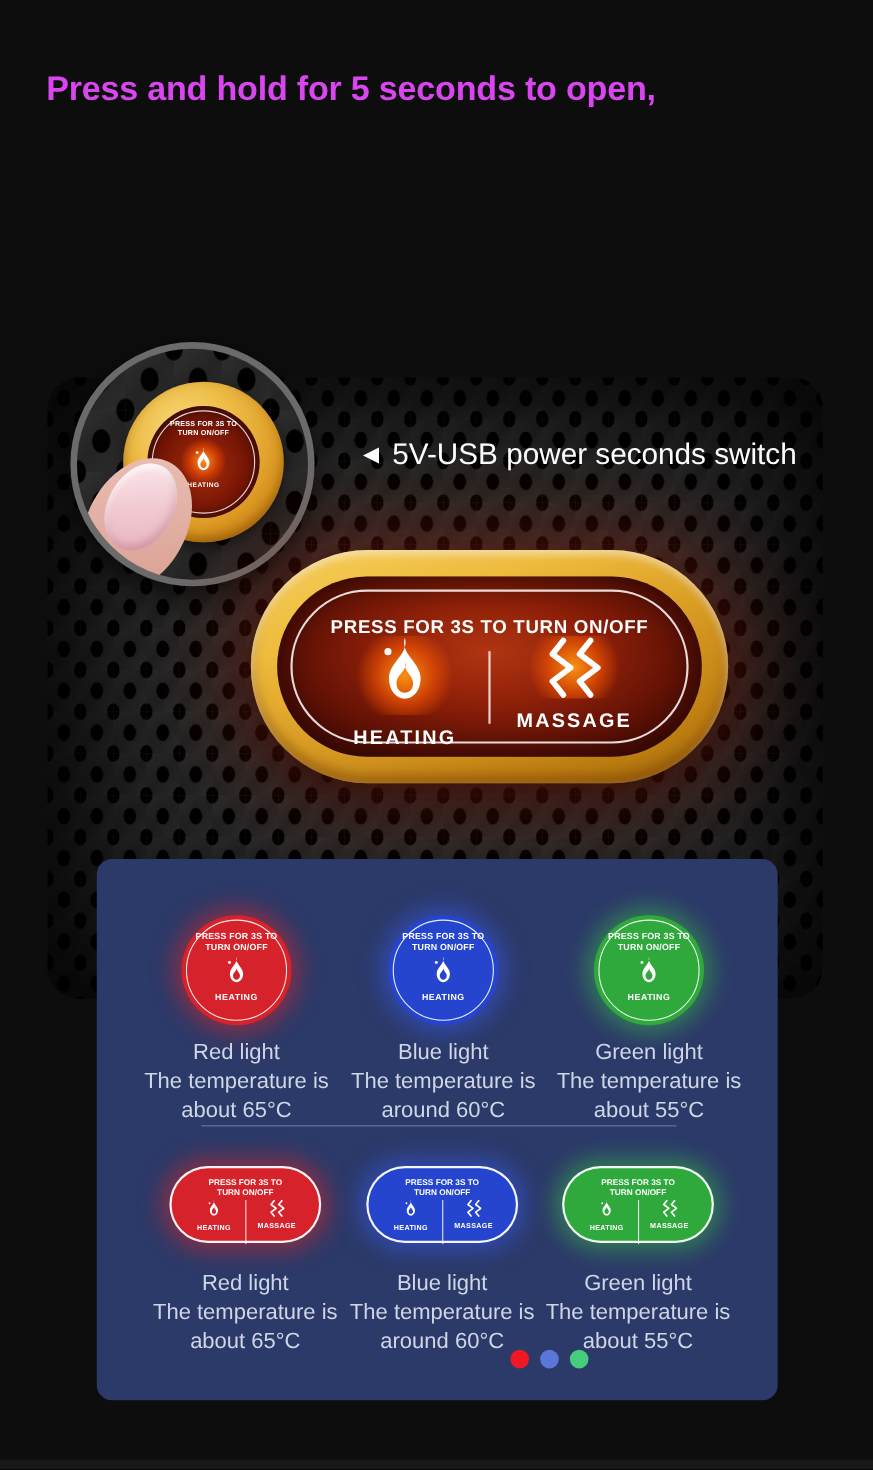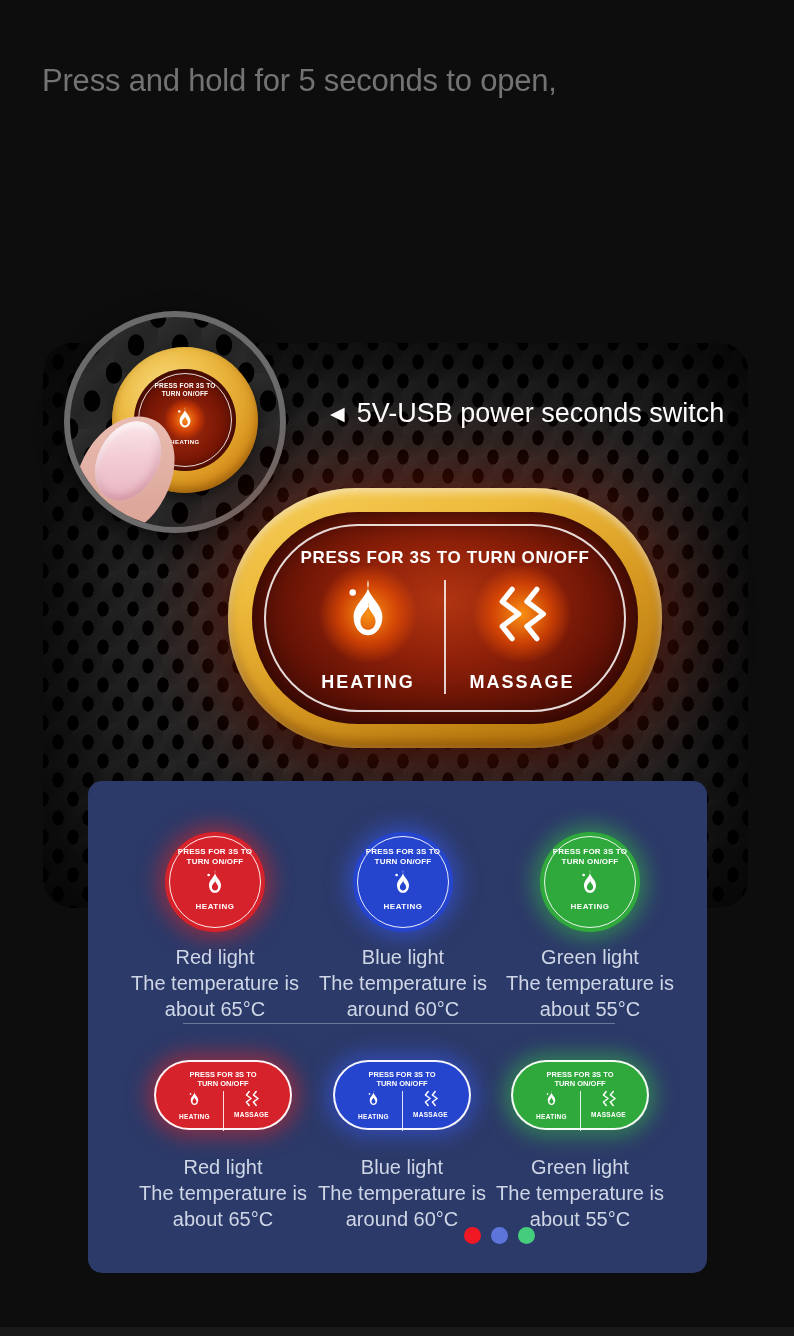--- a/index.html
+++ b/index.html
@@ -1,21 +1,21 @@
 <!DOCTYPE html>
 <html><head>
 <meta charset="utf-8">
 <style>
   html,body{margin:0;padding:0;background:#000;}
   .page{position:relative;width:794px;height:1336px;background:#0d0d0d;overflow:hidden;
         font-family:"Liberation Sans",sans-serif;margin:0 auto;}
 
   
-  .title{position:absolute;left:42px;top:54px;width:730px;color:#737373;
-         font-size:31px;line-height:53px;font-weight:400;letter-spacing:-.2px;}
+  .title{position:absolute;left:42px;top:54px;width:730px;color:#d946ef;
+         font-size:31px;line-height:53px;font-weight:700;letter-spacing:-.2px;}
   .subtitle{position:absolute;left:42px;top:202px;width:700px;color:#7e7a75;
             font-size:35px;font-weight:700;letter-spacing:-1.5px;}
 
   
   .mesh{background-color:#1e1e1e;
     background-image:
       radial-gradient(ellipse 9px 12px at 15px 19px, #010101 60%, rgba(0,0,0,0) 66%),
       radial-gradient(ellipse 9px 12px at 0px 0px,   #010101 60%, rgba(0,0,0,0) 66%),
       radial-gradient(ellipse 9px 12px at 30px 0px,  #010101 60%, rgba(0,0,0,0) 66%),
       radial-gradient(ellipse 9px 12px at 0px 38px,  #010101 60%, rgba(0,0,0,0) 66%),
@@ -57,21 +57,21 @@
   .mini-glow{width:42px;height:40px;margin-top:1px;display:flex;align-items:center;justify-content:center;
              background:radial-gradient(circle, rgba(255,150,30,.95) 0%, rgba(255,80,0,.5) 45%, rgba(255,60,0,0) 72%);}
   .mini-label{font-size:6px;font-weight:700;letter-spacing:.4px;}
   .finger-skin{position:absolute;left:10px;top:96px;width:90px;height:126px;transform:rotate(28deg);
                border-radius:50% 50% 48% 48%;background:linear-gradient(150deg,#ecc0b6,#d79e90);}
   .nail{position:absolute;left:28px;top:102px;width:60px;height:84px;transform:rotate(28deg);border-radius:50%;
         background:linear-gradient(150deg,#fdeff1 0%,#f3cdd5 45%,#e7b0bd 100%);
         box-shadow:inset -3px -4px 8px rgba(190,120,135,.55), inset 2px 3px 6px rgba(255,255,255,.9);}
 
   
-  .main-oval{position:absolute;left:228px;top:488px;width:434px;height:260px;border-radius:128px;
+  .main-oval{position:absolute;left:228px;top:500px;width:434px;height:212px;border-radius:128px;
              background:linear-gradient(160deg,#f6cf5c 0%,#eebb3c 28%,#dé0 0,#d89a22 55%,#bb7c10 85%,#9c630a 100%);
              background:linear-gradient(160deg,#f6cf5c 0%,#eebb3c 28%,#d89a22 55%,#bb7c10 85%,#9c630a 100%);
              box-shadow:0 0 80px 12px rgba(190,35,8,.4), 0 14px 34px rgba(0,0,0,.6),
                         inset 0 4px 8px rgba(255,255,255,.55), inset 0 -7px 12px rgba(110,55,0,.55);}
   .oval-face{position:absolute;inset:24px;border-radius:106px;
              background:radial-gradient(ellipse 62% 72% at 50% 42%, #b03511 0%, #8e2009 40%, #5c1005 78%, #470b03 100%);
              box-shadow:inset 0 0 34px rgba(0,0,0,.6);color:#fff;}
   .oval-ring{position:absolute;inset:12px;border:2px solid rgba(255,255,255,.85);border-radius:95px;}
   .oval-title{position:absolute;top:36px;left:0;width:100%;text-align:center;
               font-size:17px;font-weight:700;letter-spacing:.6px;}

